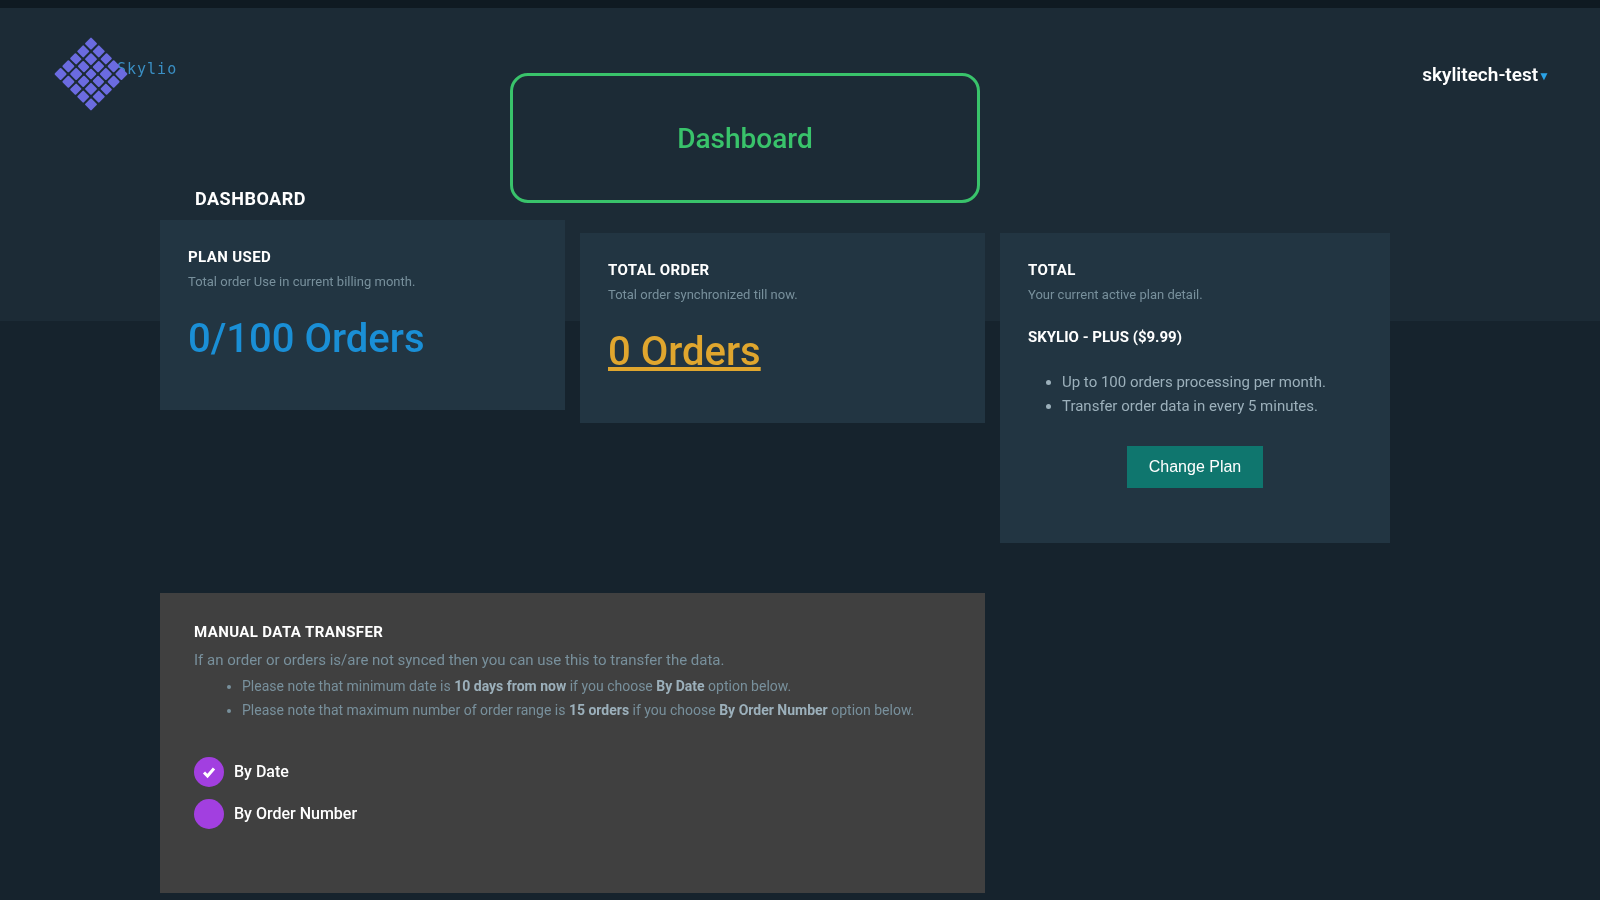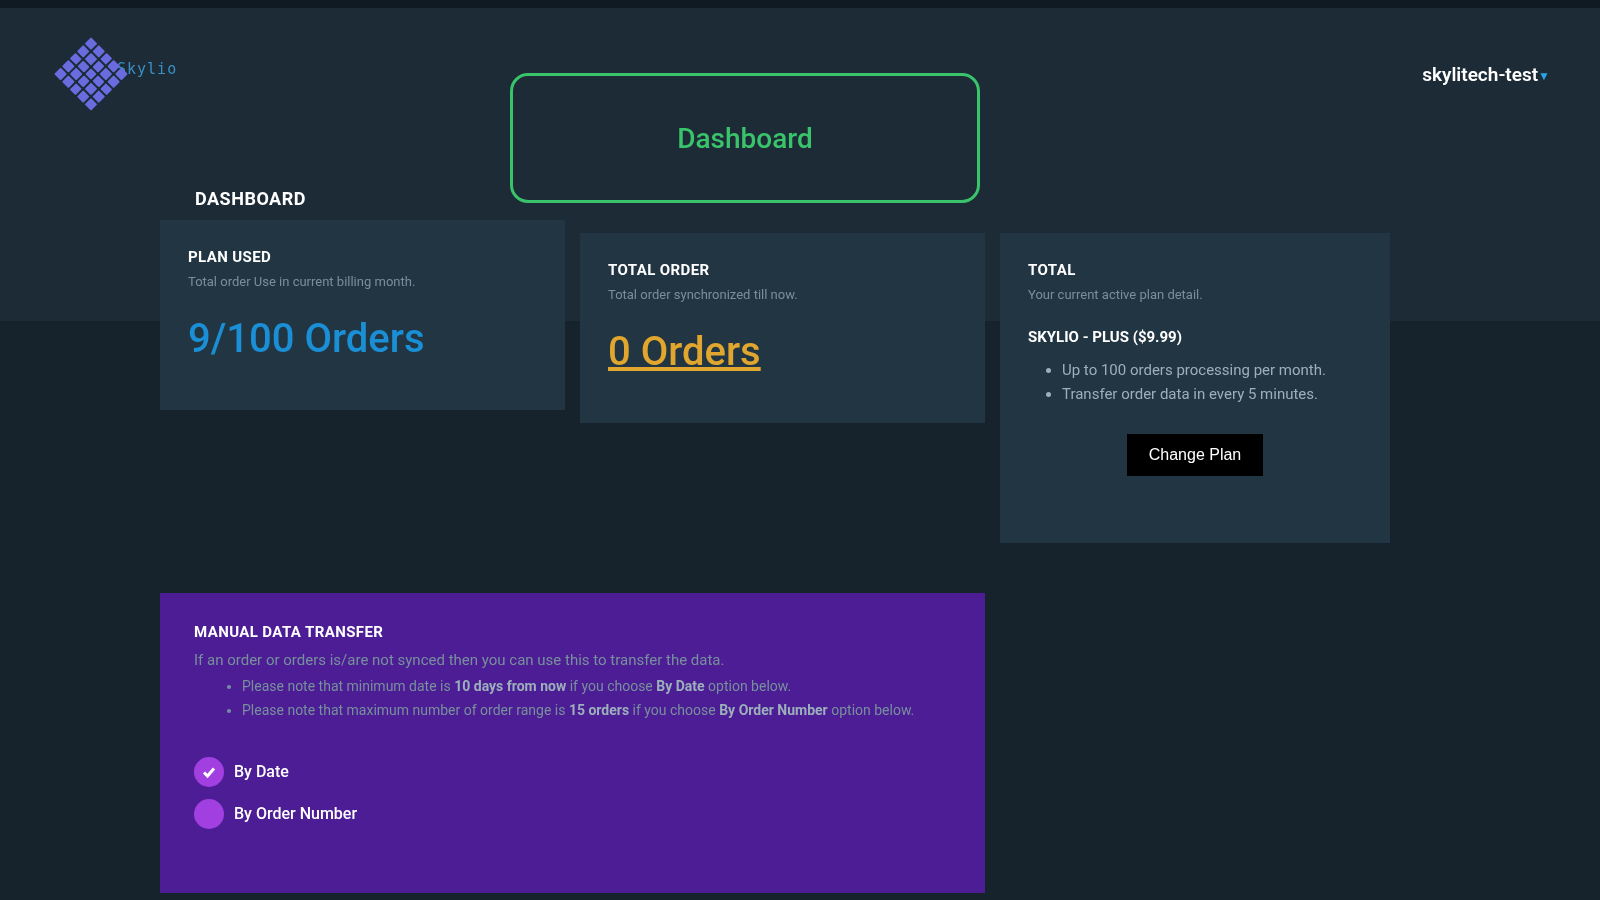--- a/index.html
+++ b/index.html
@@ -55,31 +55,31 @@
     background: #223542;
     padding: 28px 28px;
   }
   .card-title { color: #fff; font-weight: 700; font-size: 15px; letter-spacing: 0.4px; margin-bottom: 8px; }
   .card-sub { color: #78909c; font-size: 13px; margin-bottom: 26px; }
   .big-blue { color: #1a8fd6; font-size: 40px; font-weight: 500; }
   .big-orange { color: #e0a62e; font-size: 40px; font-weight: 500; text-decoration: underline; }
   .card1 { top: 212px; left: 160px; width: 405px; height: 190px; }
   .card2 { top: 225px; left: 580px; width: 405px; height: 190px; }
   .card3 { top: 225px; left: 1000px; width: 390px; height: 310px; }
-  .plan-name { color: #fff; font-weight: 700; font-size: 15px; margin-bottom: 12px; }
+  .plan-name { color: #fff; font-weight: 700; font-size: 15px; margin-bottom: 24px; }
   ul.plan-feat { color: #9cb0bb; font-size: 15px; line-height: 1.6; padding-left: 34px; list-style: disc; }
   .change-plan-wrap { display: flex; justify-content: center; margin-top: 28px; }
   .change-plan {
-    background: #000000; color: #fff; border: none;
+    background: #0f766e; color: #fff; border: none;
     padding: 12px 22px; font-size: 16px; font-weight: 500;
     cursor: pointer;
   }
   .manual {
     position: absolute; top: 585px; left: 160px; width: 825px;
-    background: #4c1d95; padding: 30px 34px 40px 34px;
+    background: #404040; padding: 30px 34px 40px 34px;
     height: 300px;
   }
   .manual-title { color: #fff; font-weight: 700; font-size: 15px; letter-spacing: 0.4px; margin-bottom: 10px; }
   .manual-desc { color: #78909c; font-size: 15px; margin-bottom: 6px; }
   .note-label { color: #9cb0bb; font-weight: 700; font-size: 14px; margin-top: 4px; }
   ul.notes { color: #78909c; font-size: 14px; line-height: 1.7; padding-left: 48px; list-style: disc; margin-top: 2px; }
   ul.notes b { color: #9cb0bb; font-weight: 700; }
   .radios { margin-top: 34px; }
   .radio-row { display: flex; align-items: center; gap: 10px; margin-bottom: 12px; cursor: pointer; }
   .radio-dot {
@@ -136,21 +136,21 @@
     <span>Dashboard</span>
   </div>
 
   <div class="page-label">DASHBOARD</div>
 
   <div class="cards-band"></div>
 
   <div class="card card1">
     <div class="card-title">PLAN USED</div>
     <div class="card-sub">Total order Use in current billing month.</div>
-    <div class="big-blue">9/100 Orders</div>
+    <div class="big-blue">0/100 Orders</div>
   </div>
 
   <div class="card card2">
     <div class="card-title">TOTAL ORDER</div>
     <div class="card-sub">Total order synchronized till now.</div>
     <div class="big-orange">0 Orders</div>
   </div>
 
   <div class="card card3">
     <div class="card-title">TOTAL</div>

